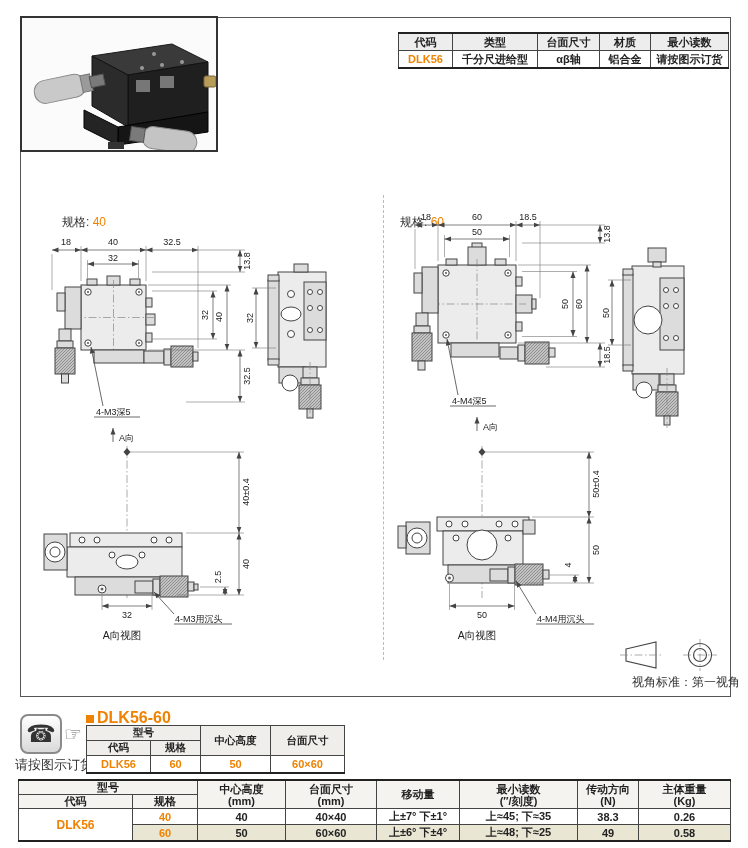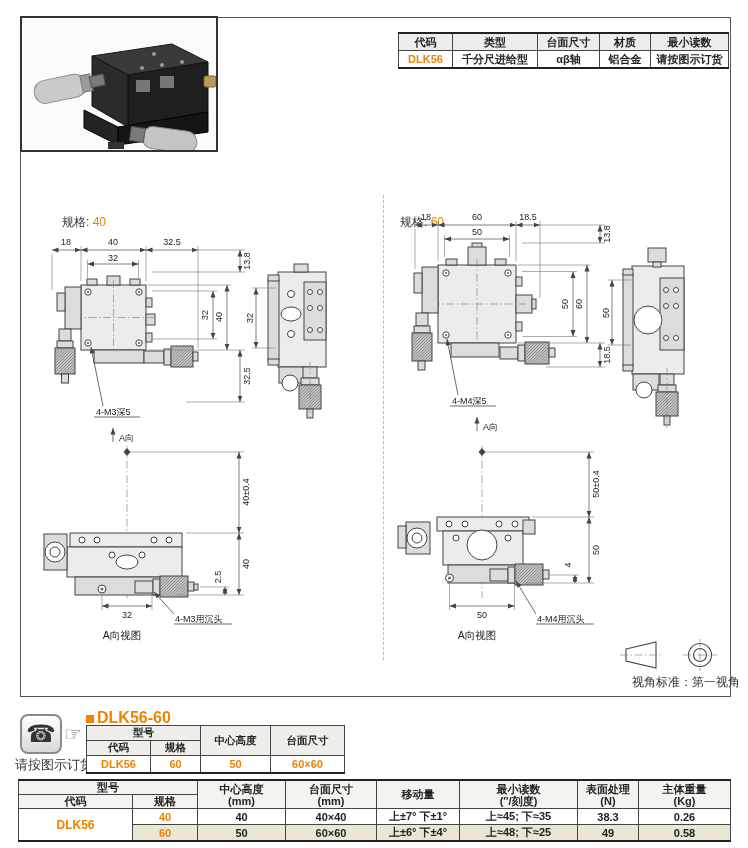--- a/index.html
+++ b/index.html
@@ -517,21 +517,21 @@
       <th rowspan="2">
         <div class="hdr2">台面尺寸</div>
         <div class="hdr2">(mm)</div>
       </th>
       <th rowspan="2">移动量</th>
       <th rowspan="2">
         <div class="hdr2">最小读数</div>
         <div class="hdr2">(″/刻度)</div>
       </th>
       <th rowspan="2">
-        <div class="hdr2">表面处理</div>
+        <div class="hdr2">传动方向</div>
         <div class="hdr2">(N)</div>
       </th>
       <th rowspan="2">
         <div class="hdr2">主体重量</div>
         <div class="hdr2">(Kg)</div>
       </th>
     </tr>
     <tr>
       <th>代码</th>
       <th>规格</th>

